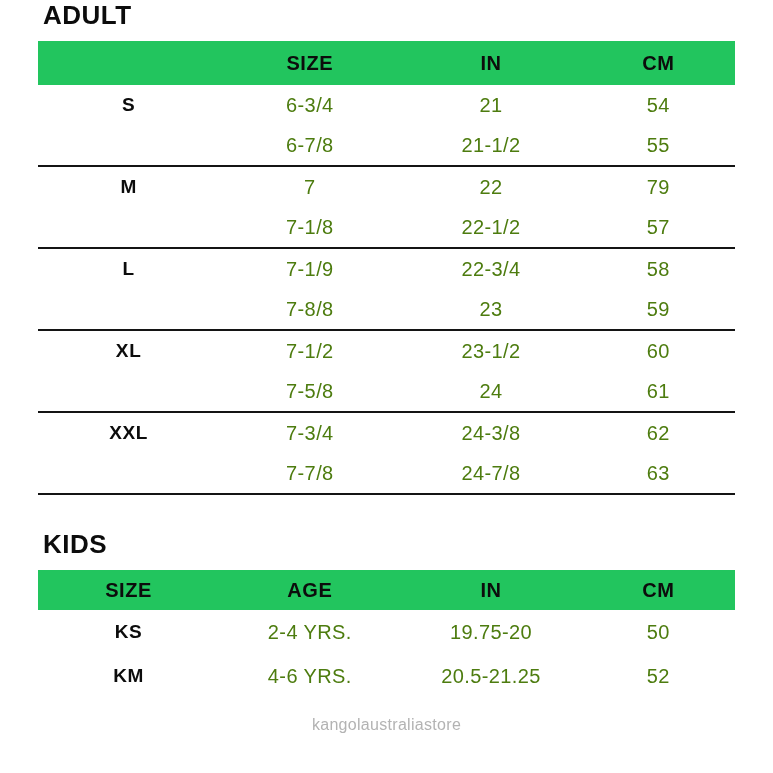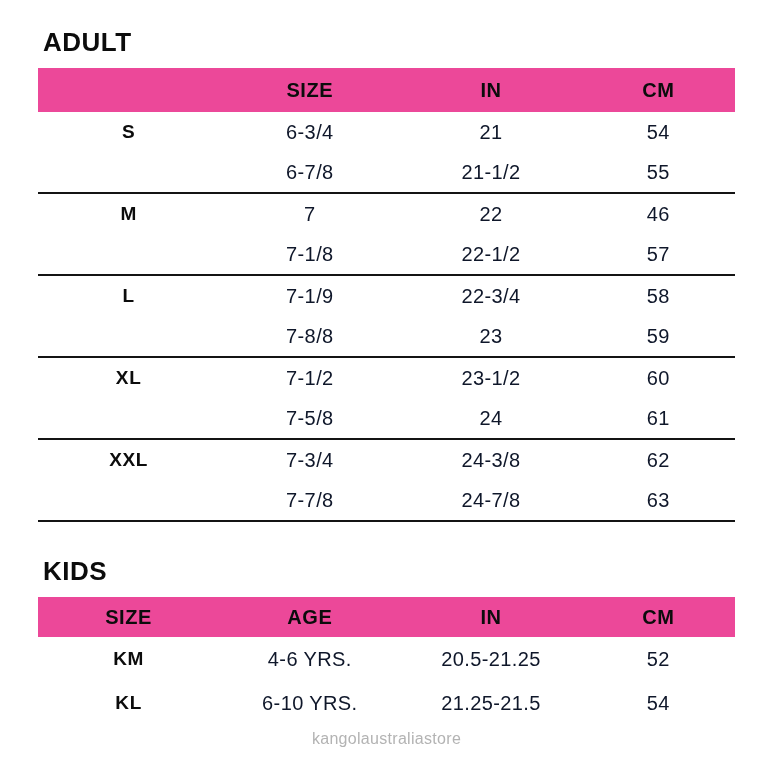--- a/index.html
+++ b/index.html
@@ -16,73 +16,73 @@
     margin: 0 auto;
     padding: 0;
   }
   .section-title {
     font-size: 26px;
     font-weight: 800;
     letter-spacing: 0.5px;
     color: #0c0c0c;
     margin: 0 0 0 5px;
   }
-  .title-adult { padding-top: 27px; height: 30px; line-height: 30px; margin-bottom: 11px; }
+  .title-adult { height: 30px; line-height: 30px; margin-bottom: 11px; }
   .title-kids  { padding-top: 34px; height: 30px; line-height: 30px; margin-bottom: 11px; }
 
   table {
     width: 100%;
     border-collapse: collapse;
     table-layout: fixed;
   }
   col.c1 { width: 26%; }
   col.c2 { width: 26%; }
   col.c3 { width: 26%; }
   col.c4 { width: 22%; }
 
   thead tr {
-    background: #ec4899;
+    background: #22c55e;
   }
   th {
     height: 44px;
     font-size: 20px;
     font-weight: 800;
     letter-spacing: 0.6px;
     color: #0c0c0c;
     text-align: center;
     vertical-align: middle;
     padding: 0;
   }
   .kids-table th { height: 40px; }
 
   td {
     height: 40px;
     font-size: 20px;
     font-weight: 300;
     letter-spacing: 0.4px;
-    color: #0f172a;
+    color: #4d7c0f;
     text-align: center;
     vertical-align: middle;
     padding: 0;
   }
   .kids-table td { height: 44px; }
 
   td.row-label {
     font-weight: 800;
     font-size: 19px;
     letter-spacing: 0.6px;
     color: #0c0c0c;
   }
 
   tr.group-end td {
     border-bottom: 2.5px solid #141414;
   }
 
   .watermark {
-    margin-top: 5px;
+    margin-top: 18px;
     text-align: center;
     font-size: 16px;
     letter-spacing: 0.3px;
     color: #b3b3b3;
     line-height: 18px;
   }
 </style>
 </head>
 <body>
 
@@ -115,21 +115,21 @@
           <tr class="group-end">
             <td class="row-label"></td>
             <td>6-7/8</td>
             <td>21-1/2</td>
             <td>55</td>
           </tr>
           <tr>
             <td class="row-label">M</td>
             <td>7</td>
             <td>22</td>
-            <td>46</td>
+            <td>79</td>
           </tr>
           <tr class="group-end">
             <td class="row-label"></td>
             <td>7-1/8</td>
             <td>22-1/2</td>
             <td>57</td>
           </tr>
           <tr>
             <td class="row-label">L</td>
             <td>7-1/9</td>
@@ -182,30 +182,30 @@
       <thead>
         <tr>
             <th>SIZE</th>
             <th>AGE</th>
             <th>IN</th>
             <th>CM</th>
           </tr>
       </thead>
       <tbody>
           <tr>
+            <td class="row-label">KS</td>
+            <td>2-4 YRS.</td>
+            <td>19.75-20</td>
+            <td>50</td>
+          </tr>
+          <tr>
             <td class="row-label">KM</td>
             <td>4-6 YRS.</td>
             <td>20.5-21.25</td>
             <td>52</td>
           </tr>
-          <tr>
-            <td class="row-label">KL</td>
-            <td>6-10 YRS.</td>
-            <td>21.25-21.5</td>
-            <td>54</td>
-          </tr>
         </tbody>
     </table>
   </section>
 
   <div class="watermark">kangolaustraliastore</div>
 
 </div>
 
 </body></html>

